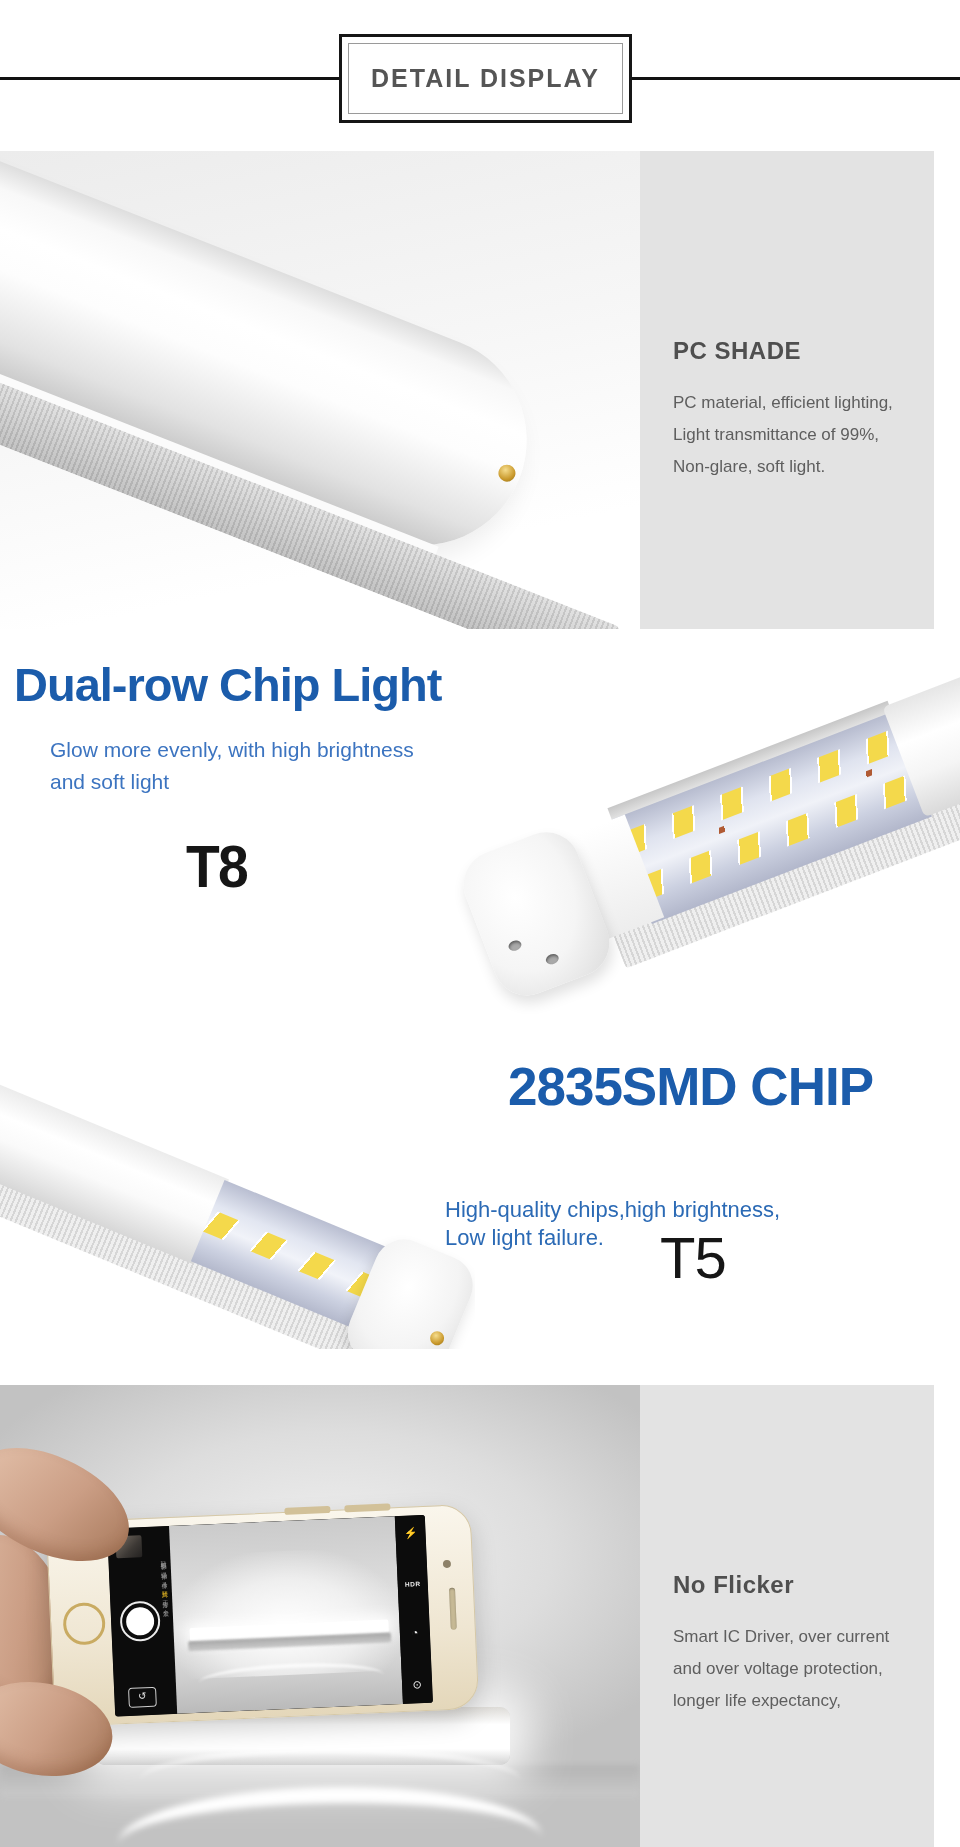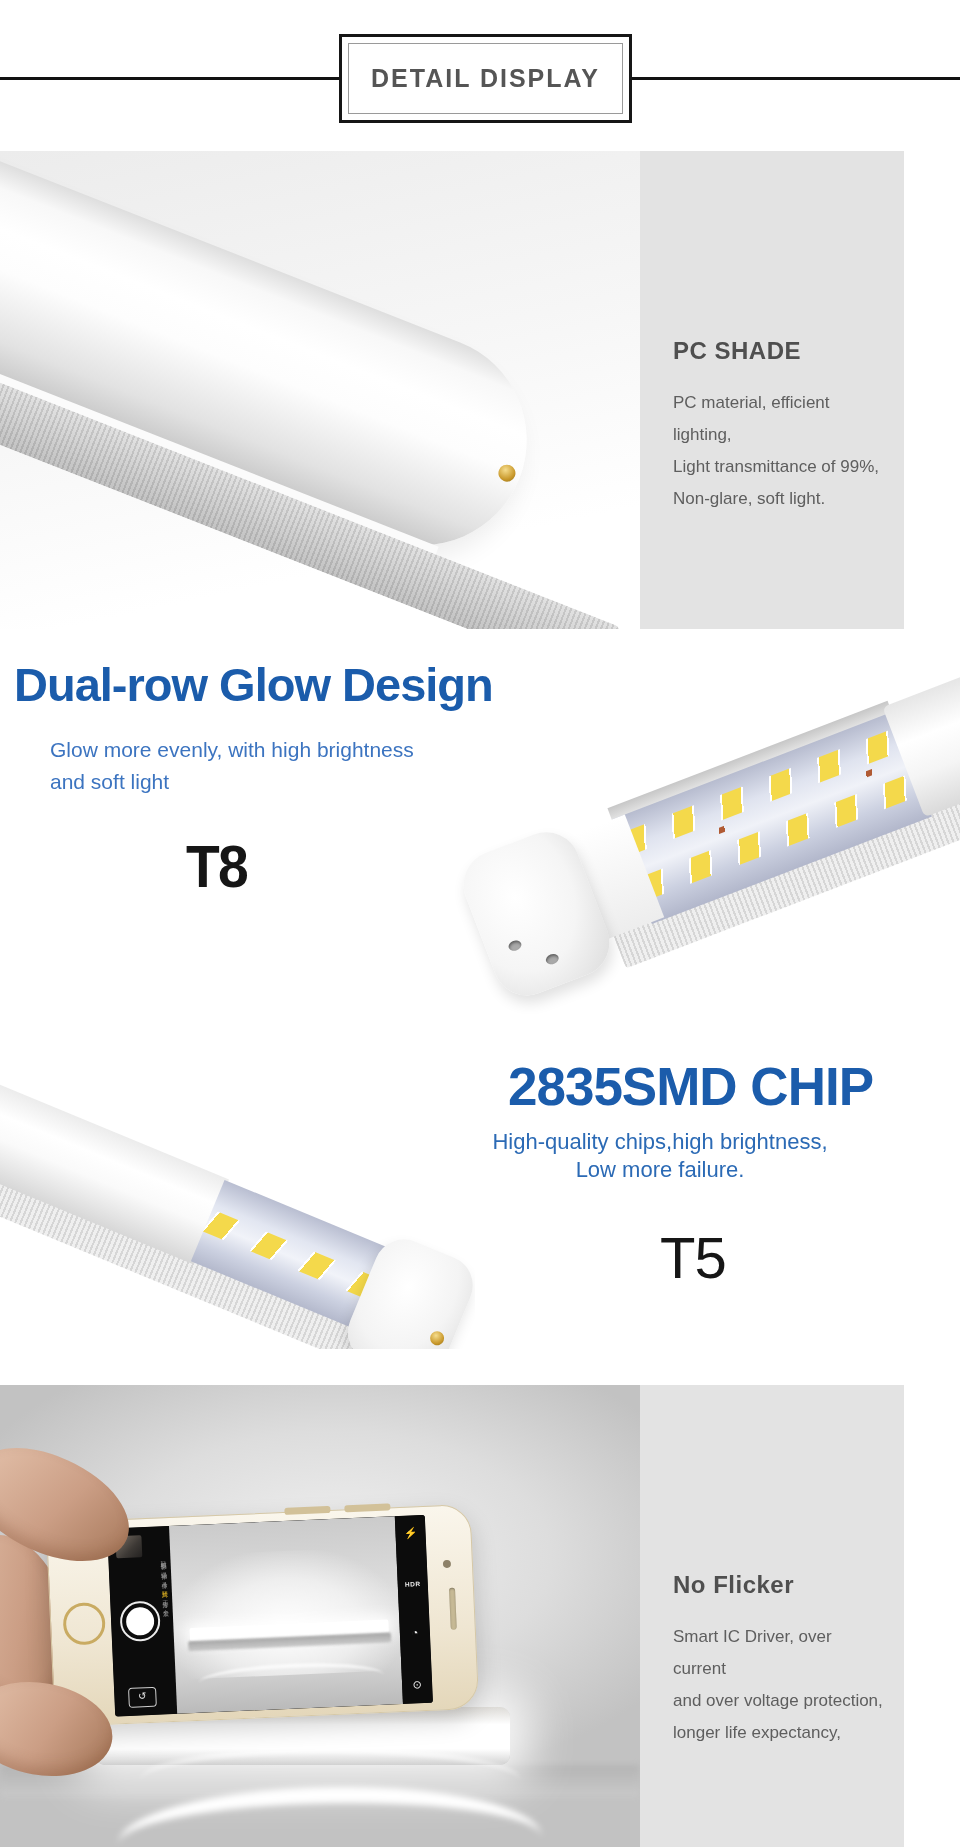--- a/index.html
+++ b/index.html
@@ -11,21 +11,21 @@
   }
   
   .hdr-line{position:absolute;left:0;top:61px;width:960px;height:3px;background:#121212;}
   .hdr-box{position:absolute;left:339px;top:18px;width:293px;height:89px;background:#fff;
     border:3px solid #161616;box-sizing:border-box;z-index:5;}
   .hdr-box-inner{position:absolute;inset:6px;border:1px solid #9a9a9a;
     display:flex;align-items:center;justify-content:center;}
   .hdr-title{font-size:25px;font-weight:bold;color:#555;letter-spacing:2px;}
   
   .photo{position:absolute;overflow:hidden;}
-  .panel{position:absolute;width:264px;background:var(--panel-gray);box-sizing:border-box;
+  .panel{position:absolute;width:294px;background:var(--panel-gray);box-sizing:border-box;
     padding:186px 18px 0 33px;}
   .panel h3{margin:0;font-size:24px;font-weight:bold;color:var(--title-gray);letter-spacing:.5px;}
   .panel .lines{margin-top:22px;font-size:17px;line-height:32px;color:var(--body-gray);}
   
   .s1-photo{left:0;top:135px;width:640px;height:478px;
     background:linear-gradient(168deg,#ececec 0%,#f6f6f6 45%,#ffffff 80%);}
   .t1{position:absolute;left:-140px;top:-45px;width:750px;height:280px;
     transform:rotate(21.5deg);transform-origin:0 0;}
   .t1-body{position:absolute;left:0;top:0;width:750px;height:210px;
     border-radius:0 105px 105px 0 / 0 105px 105px 0;
@@ -77,21 +77,21 @@
     background:linear-gradient(180deg,#b9bed1 0%,#e2e6f1 30%,#f1f3f9 52%,#ccd1e1 78%,#b4b9cc 100%);}
   .t3-cap{position:absolute;left:468px;top:-14px;width:102px;height:128px;border-radius:30px;z-index:3;
     background:radial-gradient(ellipse at 40% 35%,#ffffff 0%,#f4f4f4 55%,#dcdcdc 100%);
     box-shadow:0 8px 14px rgba(0,0,0,.12);}
   .t3-pin{position:absolute;left:80px;top:74px;width:14px;height:14px;border-radius:50%;
     background:radial-gradient(circle at 35% 35%,#f6dd8d,#c9992c 60%,#8f6a12);}
   .t3-base{position:absolute;left:0;top:86px;width:560px;height:36px;z-index:0;
     background:repeating-linear-gradient(90deg,#d6d6d6 0 2px,#efefef 2px 5px);}
   .s3-title{position:absolute;right:87px;top:1040px;font-size:53px;font-weight:700;
     color:var(--heading-blue);letter-spacing:-1px;white-space:nowrap;}
-  .s3-sub{position:absolute;right:85px;top:1112px;width:430px;text-align:center;
+  .s3-sub{position:absolute;right:85px;top:1180px;width:430px;text-align:left;
     font-size:22px;line-height:28px;color:var(--smd-subtext-blue);}
   .s3-model{position:absolute;left:660px;top:1208px;font-size:58px;font-weight:500;
     color:var(--model-black);letter-spacing:-1px;}
   
   .s4-photo{left:0;top:1369px;width:640px;height:478px;
     background:radial-gradient(ellipse 62% 48% at 52% 36%,#f1f1f1 0%,#dddddd 55%,#c2c2c2 100%);}
   .hand{position:absolute;background:linear-gradient(115deg,#e0bca5 10%,#cb9e85 55%,#ad7f62 90%);
     box-shadow:inset 0 -8px 14px rgba(110,60,30,.25);}
   .hand-thumb{left:-34px;top:72px;width:168px;height:96px;border-radius:48% 52% 50% 50%;
     transform:rotate(24deg);z-index:6;}
@@ -172,21 +172,21 @@
   </div>
   <div class="panel s1-panel">
     <h3>PC SHADE</h3>
     <div class="lines">
       <div>PC material, efficient lighting,</div>
       <div>Light transmittance of 99%,</div>
       <div>Non-glare, soft light.</div>
     </div>
   </div>
 
-  <div class="s2-title">Dual-row Glow Design</div>
+  <div class="s2-title">Dual-row Chip Light</div>
   <div class="s2-sub">
     <div>Glow more evenly, with high brightness</div>
     <div>and soft light</div>
   </div>
   <div class="s2-model">T8</div>
   <div class="t2-wrap">
     <div class="t2">
       <div class="t2-base"></div>
       <div class="t2-alu"></div>
       <div class="t2-clear">
@@ -211,21 +211,21 @@
         <div class="chip-row" style="top:32px;"></div>
       </div>
       <div class="t3-cap">
         <div class="t3-pin"></div>
       </div>
     </div>
   </div>
   <div class="s3-title">2835SMD CHIP</div>
   <div class="s3-sub">
     <div>High-quality chips,high brightness,</div>
-    <div>Low more failure.</div>
+    <div>Low light failure.</div>
   </div>
   <div class="s3-model">T5</div>
 
   <div class="photo s4-photo">
     <div class="hand hand-index"></div>
     <div class="floor-shadow"></div>
     <div class="glow-tube"></div>
     <div class="arc1"></div>
     <div class="arc2"></div>
     <div class="floor-strip"></div>

